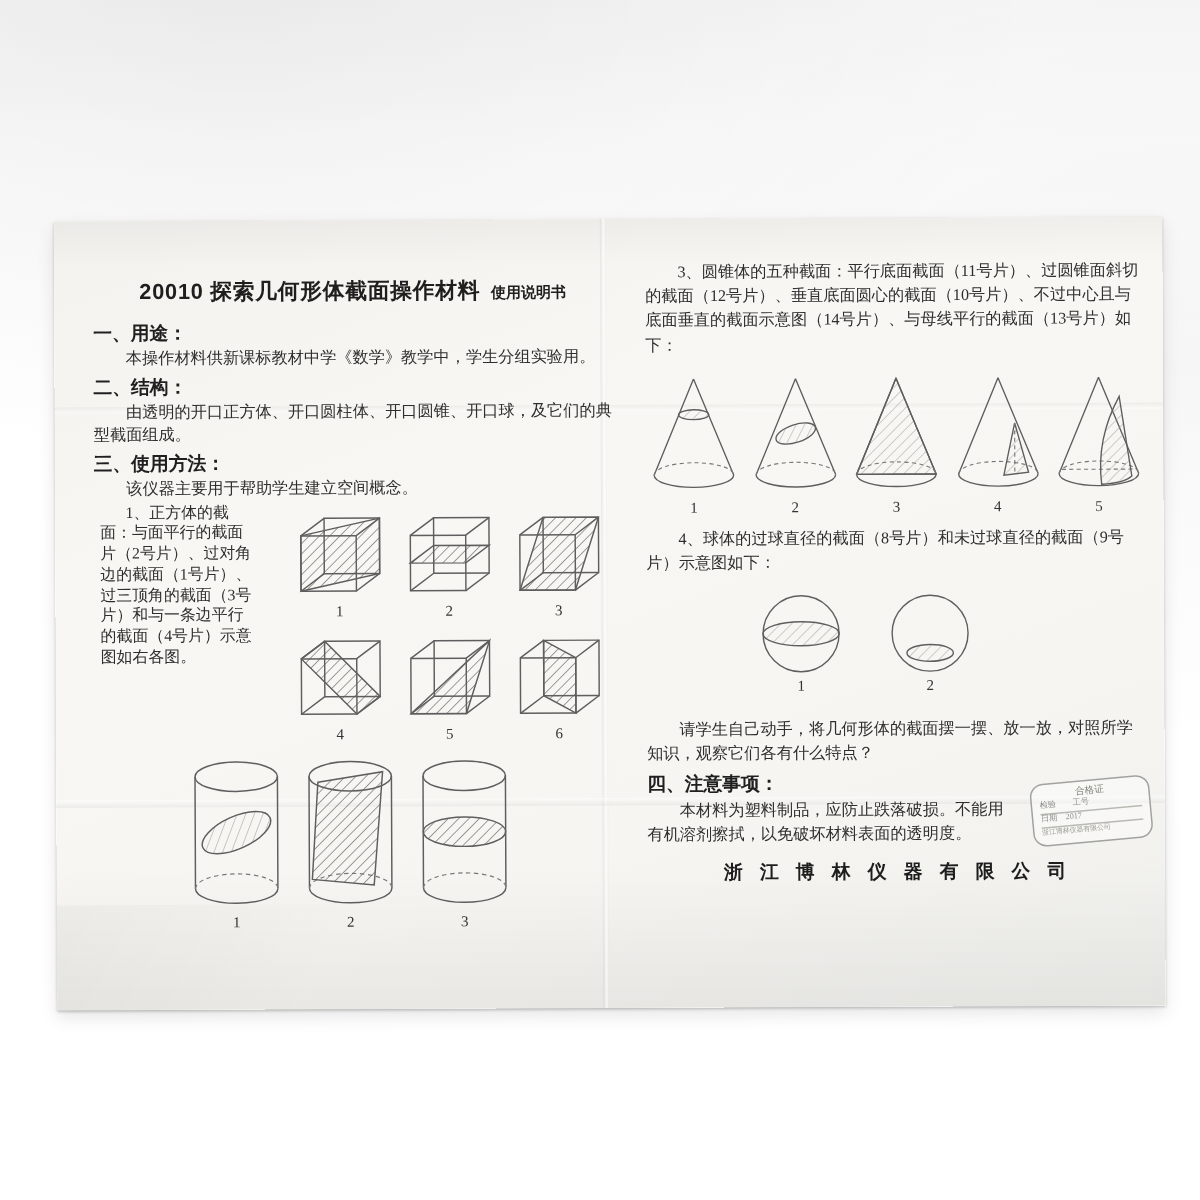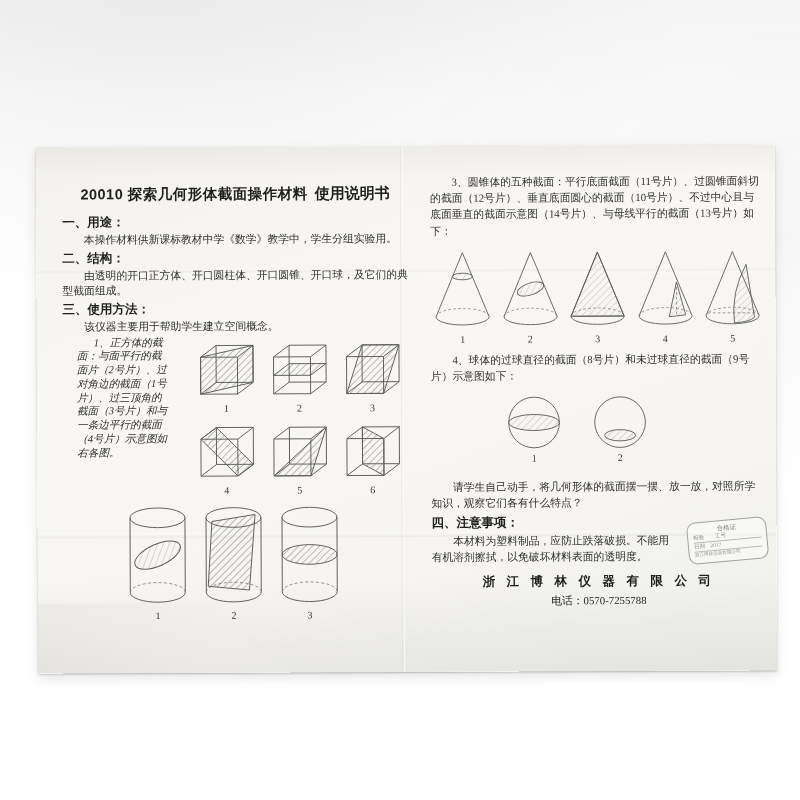--- a/index.html
+++ b/index.html
@@ -34,29 +34,29 @@
   .crease-d{left:0;bottom:0;width:45%;height:70px;
     background:linear-gradient(115deg,rgba(0,0,0,0.03),transparent 55%);}
 
   .col{position:absolute;color:#2b2b2b;}
   .col-left{left:26px;top:26px;width:346px;}
   .col-right{left:394px;top:28px;width:334px;}
 
   .doc-title{ text-align:center; margin:12px 0 10px 0; white-space:nowrap;
     font-family:"Liberation Sans","DejaVu Sans",sans-serif; color:#1e1e1e;}
   .doc-title .main{font-size:14.5px;font-weight:bold;letter-spacing:0.5px;text-align:right;}
-  .doc-title .sub{font-size:15px;font-weight:bold;margin-left:7px;}
+  .doc-title .sub{font-size:10px;font-weight:bold;margin-left:7px;}
 
   .h{font-size:12.5px;font-weight:bold;color:#1f1f1f;margin:3px 0 1px 0;
      font-family:"Liberation Sans","DejaVu Sans",sans-serif;}
   .p{font-size:10.8px;line-height:1.38;text-indent:2em;margin:0 0 2px 0;color:#2e2e2e;}
 
   .usage-block{display:flex;margin-top:2px;}
   .usage-text{width:122px;font-size:10.6px;line-height:1.3;color:#2e2e2e;}
-  .usage-text p{margin:0 0 2px 14px;text-indent:1.6em;font-style:italic;}
+  .usage-text p{margin:0 0 2px 4px;text-indent:1.6em;}
   .fig-grid{display:grid;grid-template-columns:repeat(3,73px);grid-row-gap:4px;margin-left:18px;}
   .fig-cell{width:73px;text-align:center;}
   .fig-num{font-size:10px;color:#333;margin-top:0px;line-height:1;}
 
   .cyl-row{display:flex;margin:8px 0 0 56px;}
   .cyl-cell{width:76px;text-align:center;}
   .cyl-cell .fig-num{margin-top:3px;}
 
   .cone-row{display:flex;justify-content:space-between;margin-top:6px;}
   .cone-cell{width:64px;text-align:center;}
@@ -302,18 +302,17 @@
           <div class="st-title">合格证</div>
           <div class="st-line">检验　　工号</div>
           <div class="st-line">日期　2017</div>
           <div class="st-small">浙江博林仪器有限公司</div>
         </div>
       </div>
 
       <div class="footer">
         <div class="company">浙 江 博 林 仪 器 有 限 公 司</div>
         <div class="addr-block">
-          <div>电话：0570-7255788</div>
         </div>
       </div>
     </div>
   </div>
 </div>
 
 </body></html>

